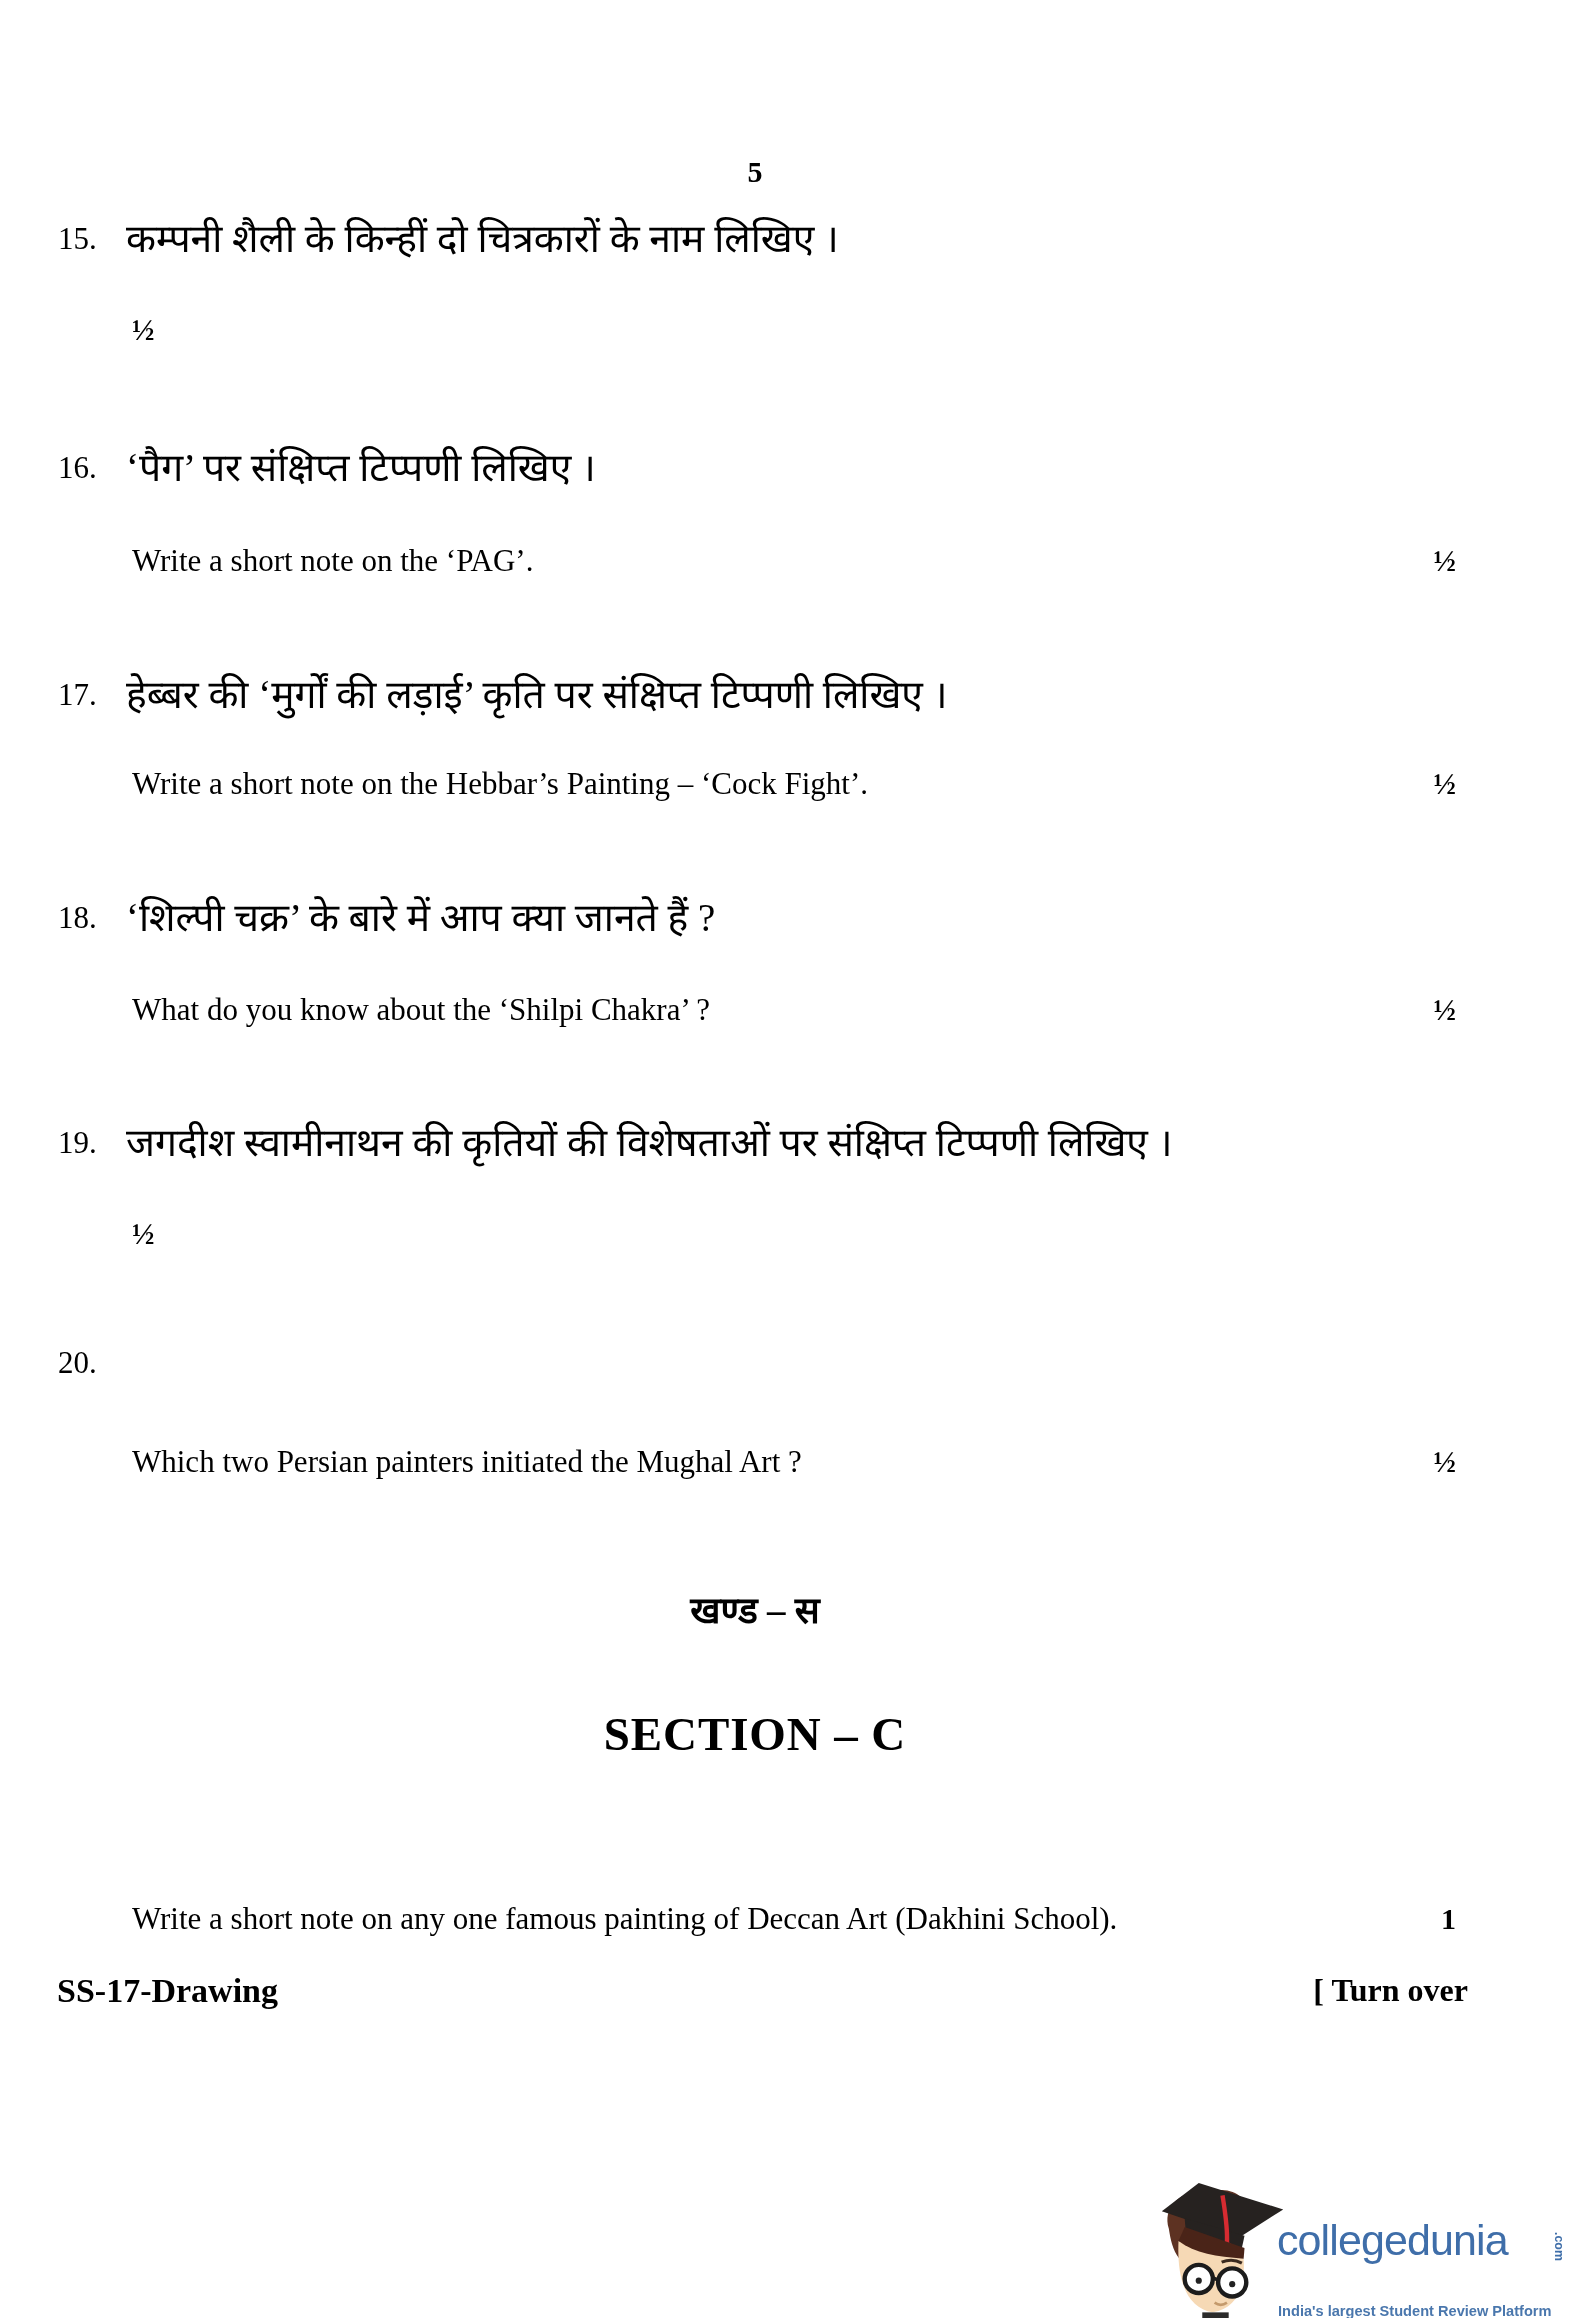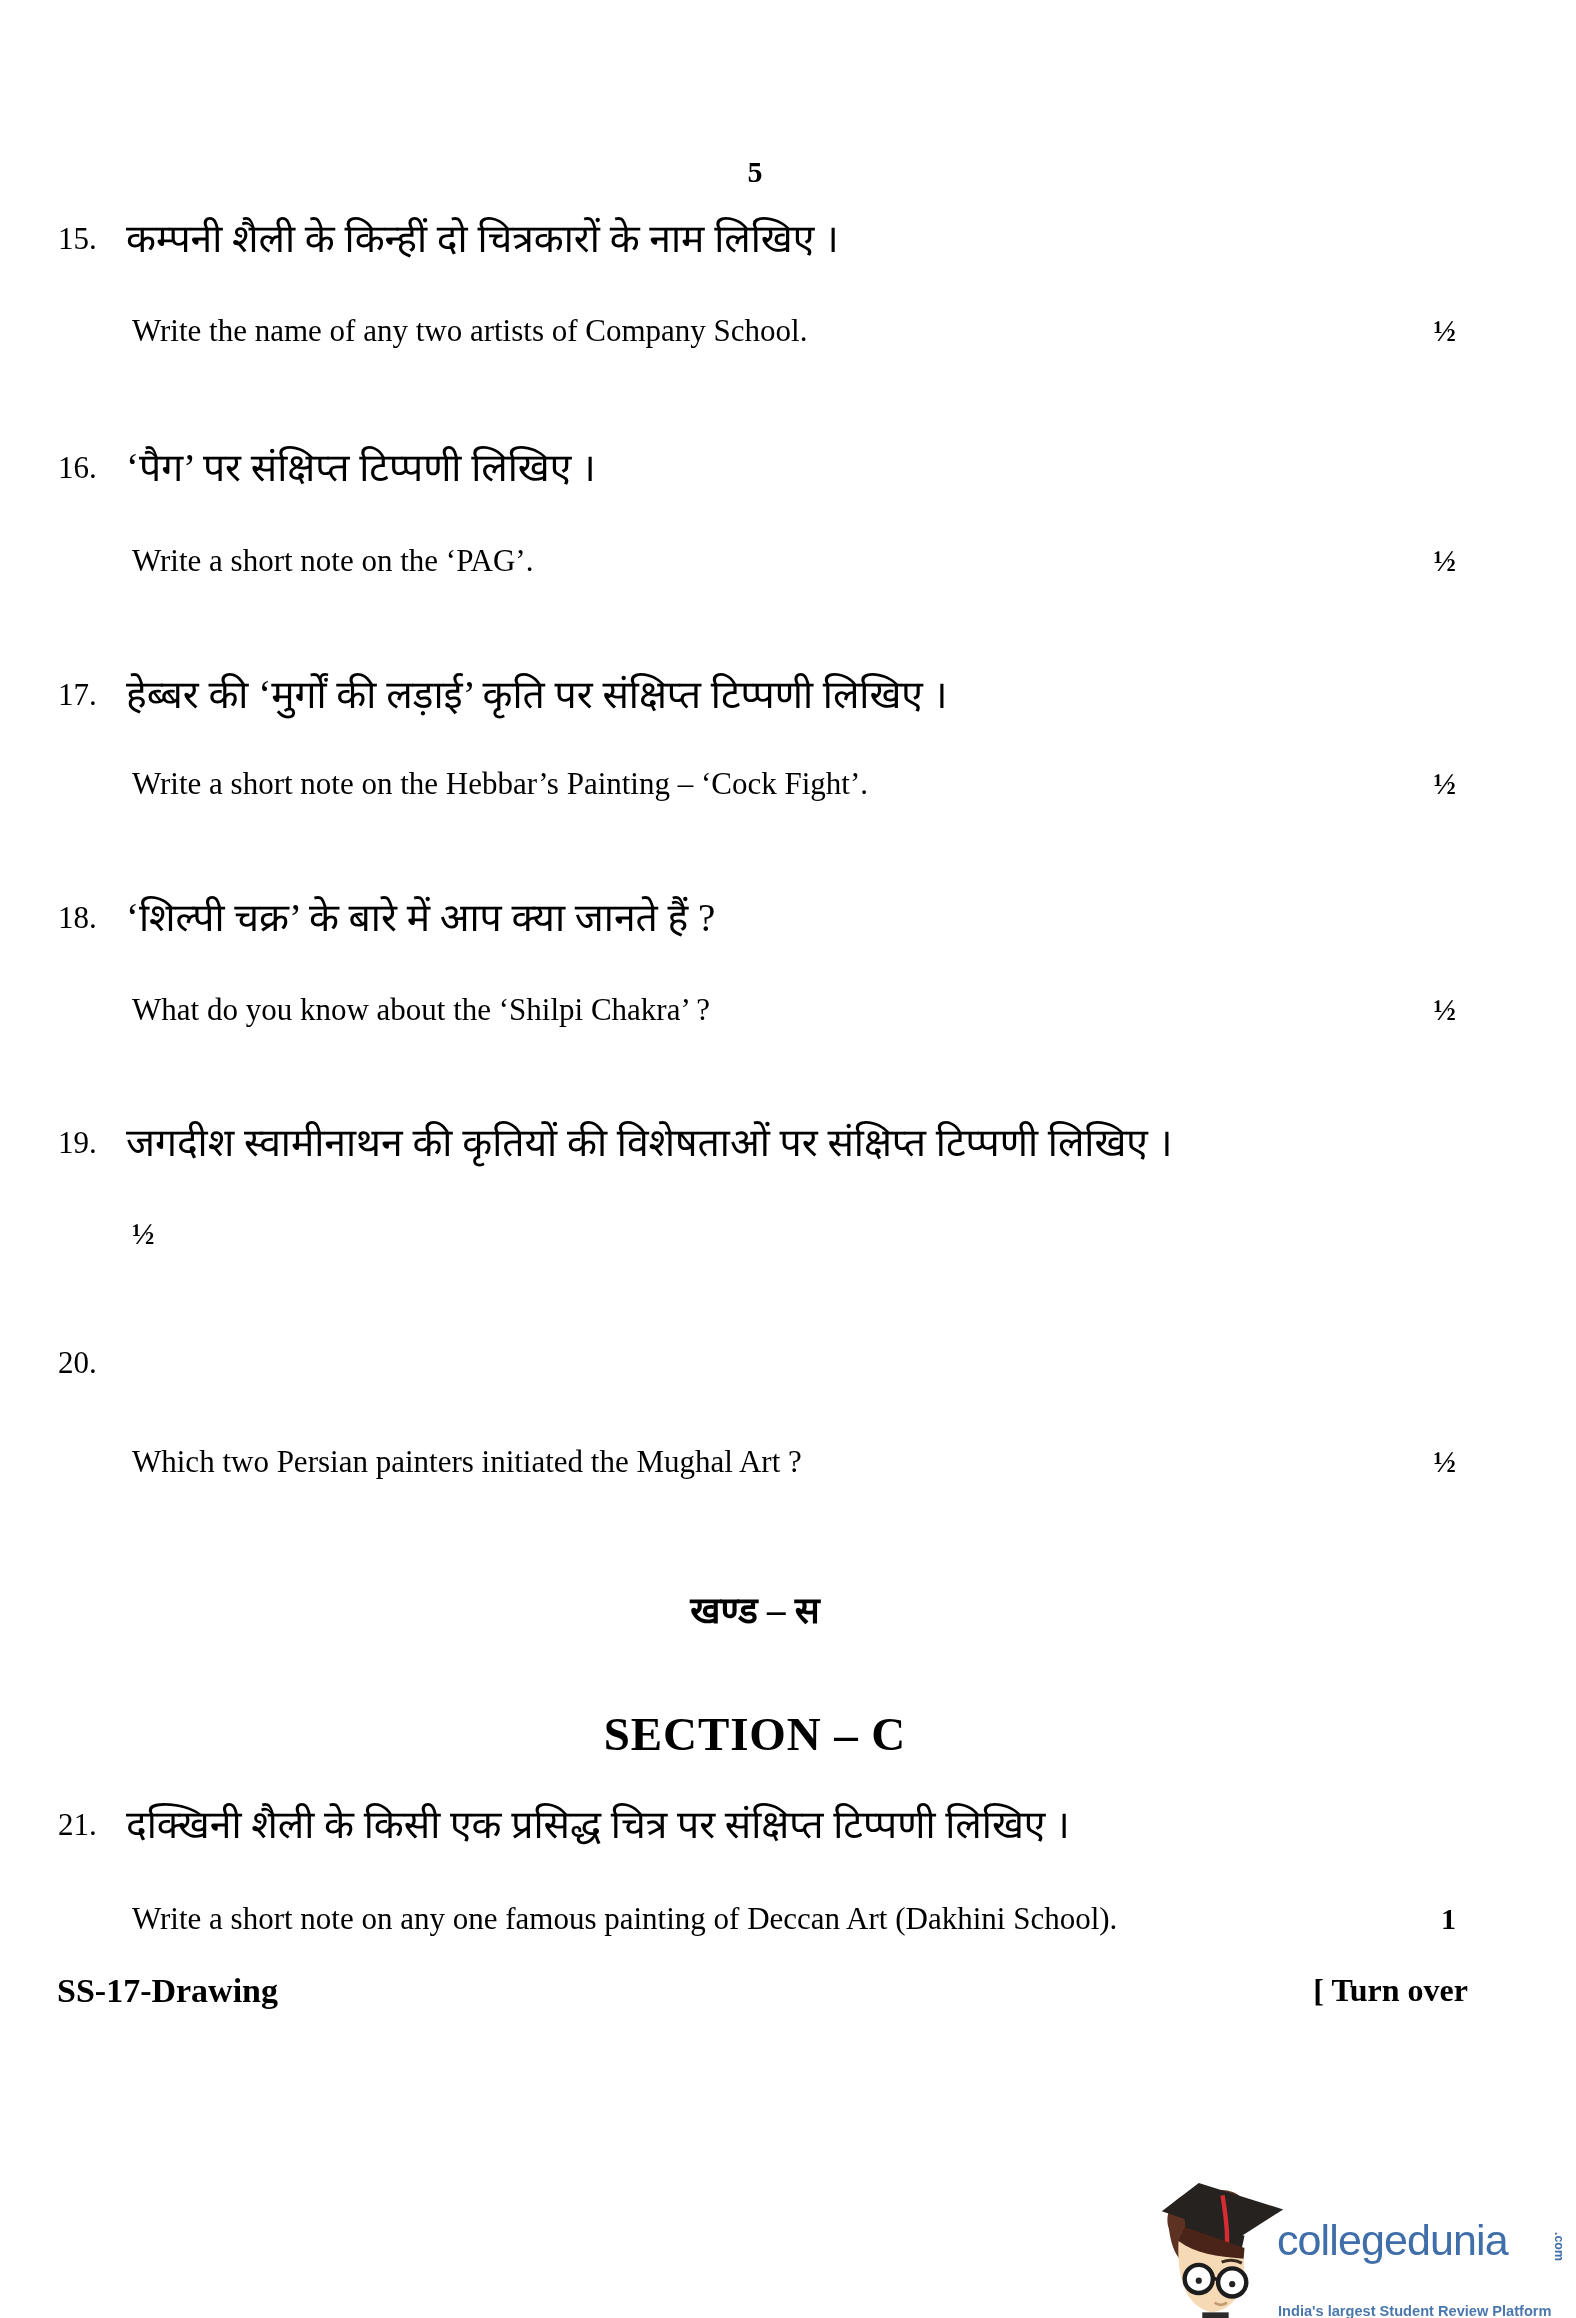--- a/index.html
+++ b/index.html
@@ -50,21 +50,20 @@
 
 <div class="page">
 
   <div class="row centered page-number" style="top:155px">5</div>
 
   <div class="row hindi-row" style="top:215px">
     <span class="qnum">15.</span>
     <span class="q-hindi">कम्पनी शैली के किन्हीं दो चित्रकारों के नाम लिखिए ।</span>
   </div>
   <div class="row eng-row" style="top:313px">
-    <span class="q-eng">Write the name of any two artists of Company School.</span>
     <span class="marks">½</span>
   </div>
 
   <div class="row hindi-row" style="top:444px">
     <span class="qnum">16.</span>
     <span class="q-hindi">‘पैग’ पर संक्षिप्त टिप्पणी लिखिए ।</span>
   </div>
   <div class="row eng-row" style="top:543px">
     <span class="q-eng">Write a short note on the ‘PAG’.</span>
     <span class="marks">½</span>
@@ -100,24 +99,20 @@
     <span class="qnum">20.</span>
   </div>
   <div class="row eng-row" style="top:1444px">
     <span class="q-eng">Which two Persian painters initiated the Mughal Art ?</span>
     <span class="marks">½</span>
   </div>
 
   <div class="row centered section-hindi" style="top:1583px">खण्ड – स</div>
   <div class="row centered section-english" style="top:1680px">SECTION – C</div>
 
-  <div class="row hindi-row" style="top:1801px">
-    <span class="qnum">21.</span>
-    <span class="q-hindi">दक्खिनी शैली के किसी एक प्रसिद्ध चित्र पर संक्षिप्त टिप्पणी लिखिए ।</span>
-  </div>
   <div class="row eng-row" style="top:1901px">
     <span class="q-eng">Write a short note on any one famous painting of Deccan Art (Dakhini School).</span>
     <span class="marks">1</span>
   </div>
 
   <div class="row" style="top:1972px">
     <span class="footer-code">SS-17-Drawing</span>
     <span class="footer-turn">[ Turn over</span>
   </div>
 

